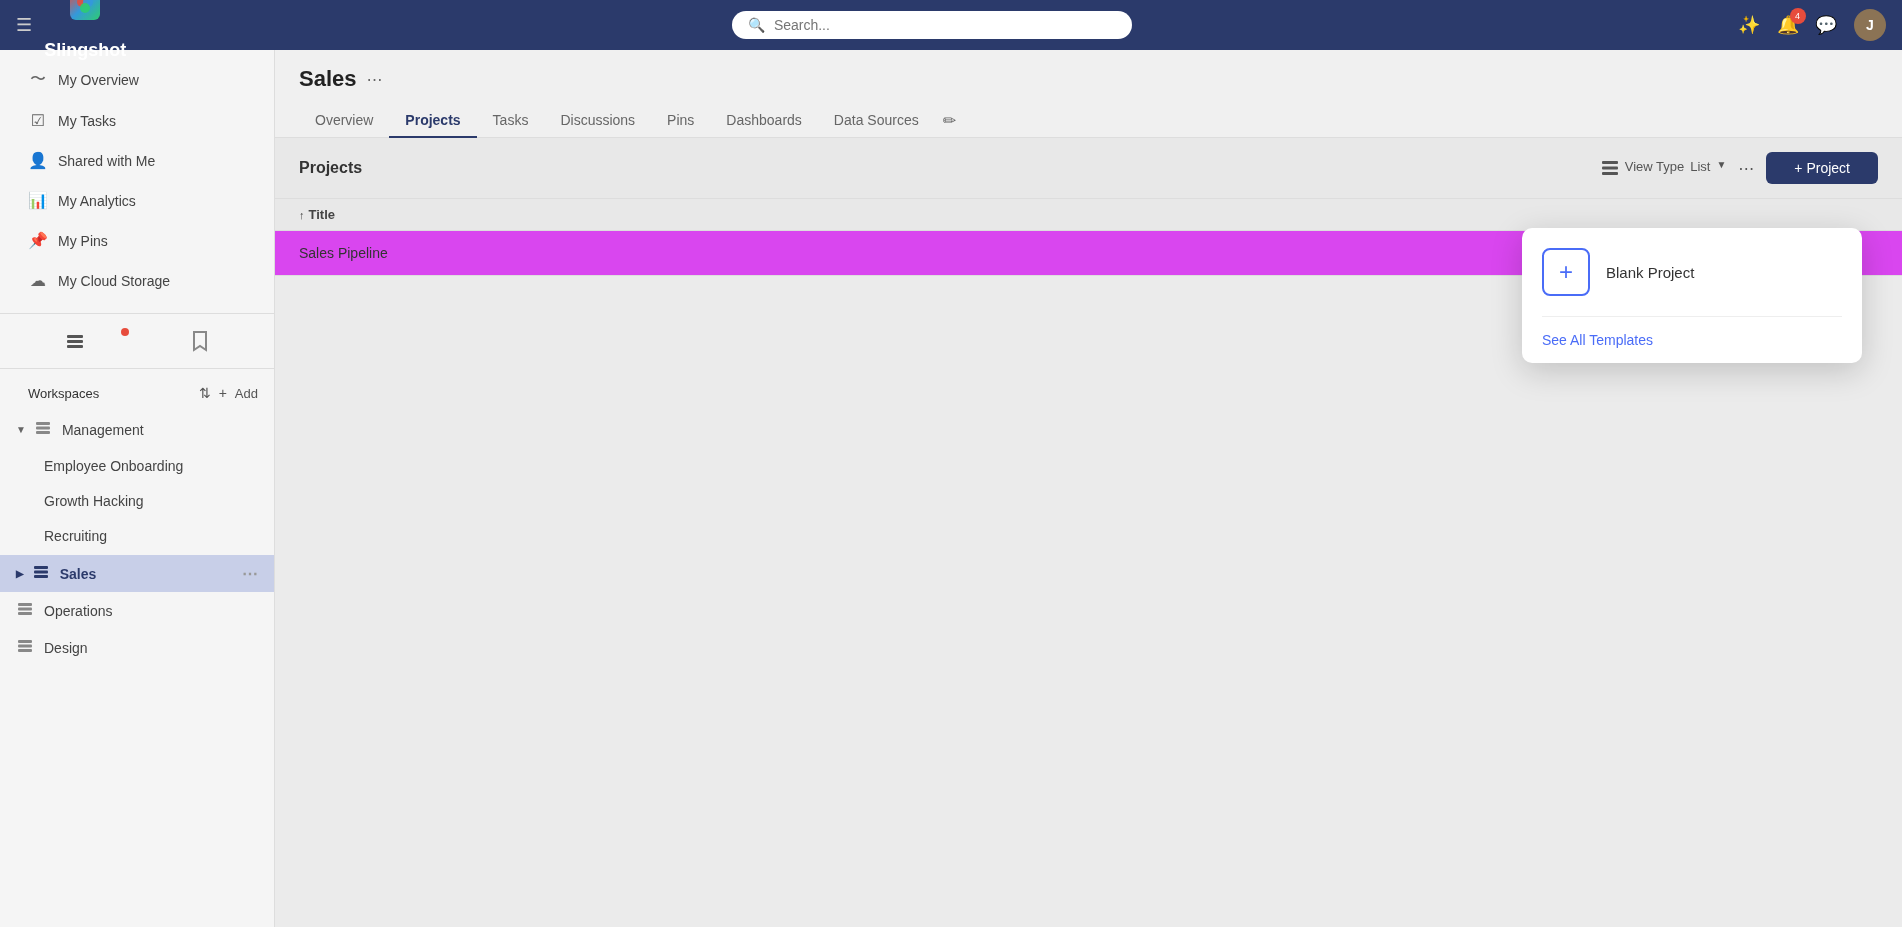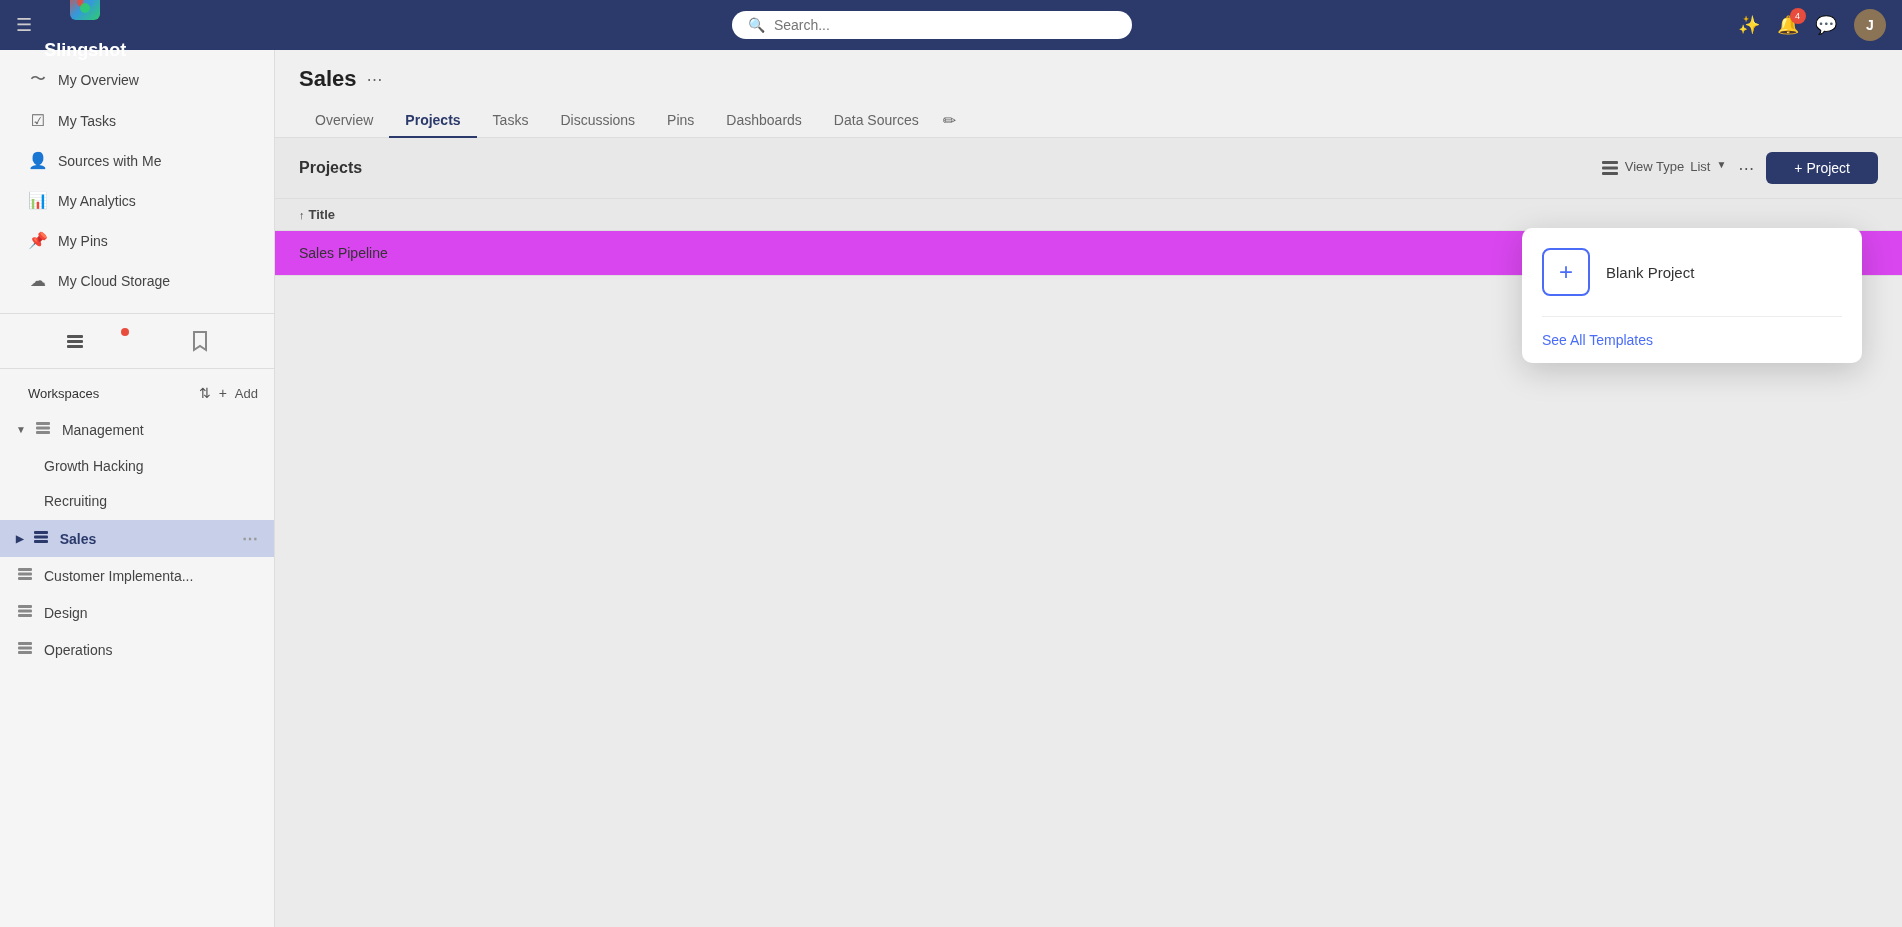--- a/index.html
+++ b/index.html
@@ -322,21 +322,21 @@
       <div class="sidebar-item">
         <span class="sidebar-item-icon">〜</span>
         <span>My Overview</span>
       </div>
       <div class="sidebar-item">
         <span class="sidebar-item-icon">☑</span>
         <span>My Tasks</span>
       </div>
       <div class="sidebar-item">
         <span class="sidebar-item-icon">👤</span>
-        <span>Sources with Me</span>
+        <span>Shared with Me</span>
       </div>
       <div class="sidebar-item">
         <span class="sidebar-item-icon">📊</span>
         <span>My Analytics</span>
       </div>
       <div class="sidebar-item">
         <span class="sidebar-item-icon">📌</span>
         <span>My Pins</span>
       </div>
       <div class="sidebar-item">
@@ -379,20 +379,24 @@
             <svg width="18" height="18" viewBox="0 0 18 18">
               <rect x="2" y="3" width="14" height="3" rx="1" fill="#888"></rect>
               <rect x="2" y="7.5" width="14" height="3" rx="1" fill="#888"></rect>
               <rect x="2" y="12" width="14" height="3" rx="1" fill="#888"></rect>
             </svg>
           </span>
           <span class="workspace-label">Management</span>
           <span class="workspace-more">⋯</span>
         </div>
         <div class="workspace-item sub-item">
+          <span class="workspace-label">Employee Onboarding</span>
+          <span class="workspace-more">⋯</span>
+        </div>
+        <div class="workspace-item sub-item">
           <span class="workspace-label">Growth Hacking</span>
           <span class="workspace-more">⋯</span>
         </div>
         <div class="workspace-item sub-item">
           <span class="workspace-label">Recruiting</span>
           <span class="workspace-more">⋯</span>
         </div>
       </div>
 
       <div class="workspace-item active">
@@ -401,53 +405,42 @@
           <svg width="18" height="18" viewBox="0 0 18 18">
             <rect x="2" y="3" width="14" height="3" rx="1" fill="#2b3a6b"></rect>
             <rect x="2" y="7.5" width="14" height="3" rx="1" fill="#2b3a6b"></rect>
             <rect x="2" y="12" width="14" height="3" rx="1" fill="#2b3a6b"></rect>
           </svg>
         </span>
         <span class="workspace-label">Sales</span>
         <span class="workspace-more">⋯</span>
       </div>
 
+
       <div class="workspace-item">
         <span class="workspace-icon">
           <svg width="18" height="18" viewBox="0 0 18 18">
             <rect x="2" y="3" width="14" height="3" rx="1" fill="#888"></rect>
             <rect x="2" y="7.5" width="14" height="3" rx="1" fill="#888"></rect>
             <rect x="2" y="12" width="14" height="3" rx="1" fill="#888"></rect>
           </svg>
         </span>
-        <span class="workspace-label">Customer Implementa...</span>
+        <span class="workspace-label">Operations</span>
         <span class="workspace-more">⋯</span>
       </div>
 
       <div class="workspace-item">
         <span class="workspace-icon">
           <svg width="18" height="18" viewBox="0 0 18 18">
             <rect x="2" y="3" width="14" height="3" rx="1" fill="#888"></rect>
             <rect x="2" y="7.5" width="14" height="3" rx="1" fill="#888"></rect>
             <rect x="2" y="12" width="14" height="3" rx="1" fill="#888"></rect>
           </svg>
         </span>
         <span class="workspace-label">Design</span>
-        <span class="workspace-more">⋯</span>
-      </div>
-
-      <div class="workspace-item">
-        <span class="workspace-icon">
-          <svg width="18" height="18" viewBox="0 0 18 18">
-            <rect x="2" y="3" width="14" height="3" rx="1" fill="#888"></rect>
-            <rect x="2" y="7.5" width="14" height="3" rx="1" fill="#888"></rect>
-            <rect x="2" y="12" width="14" height="3" rx="1" fill="#888"></rect>
-          </svg>
-        </span>
-        <span class="workspace-label">Operations</span>
         <span class="workspace-more">⋯</span>
       </div>
     </div>
   </aside>
 
   <main class="main-content">
 
     <div class="page-header">
       <div class="page-title-row">
         <span class="page-title">Sales</span>

